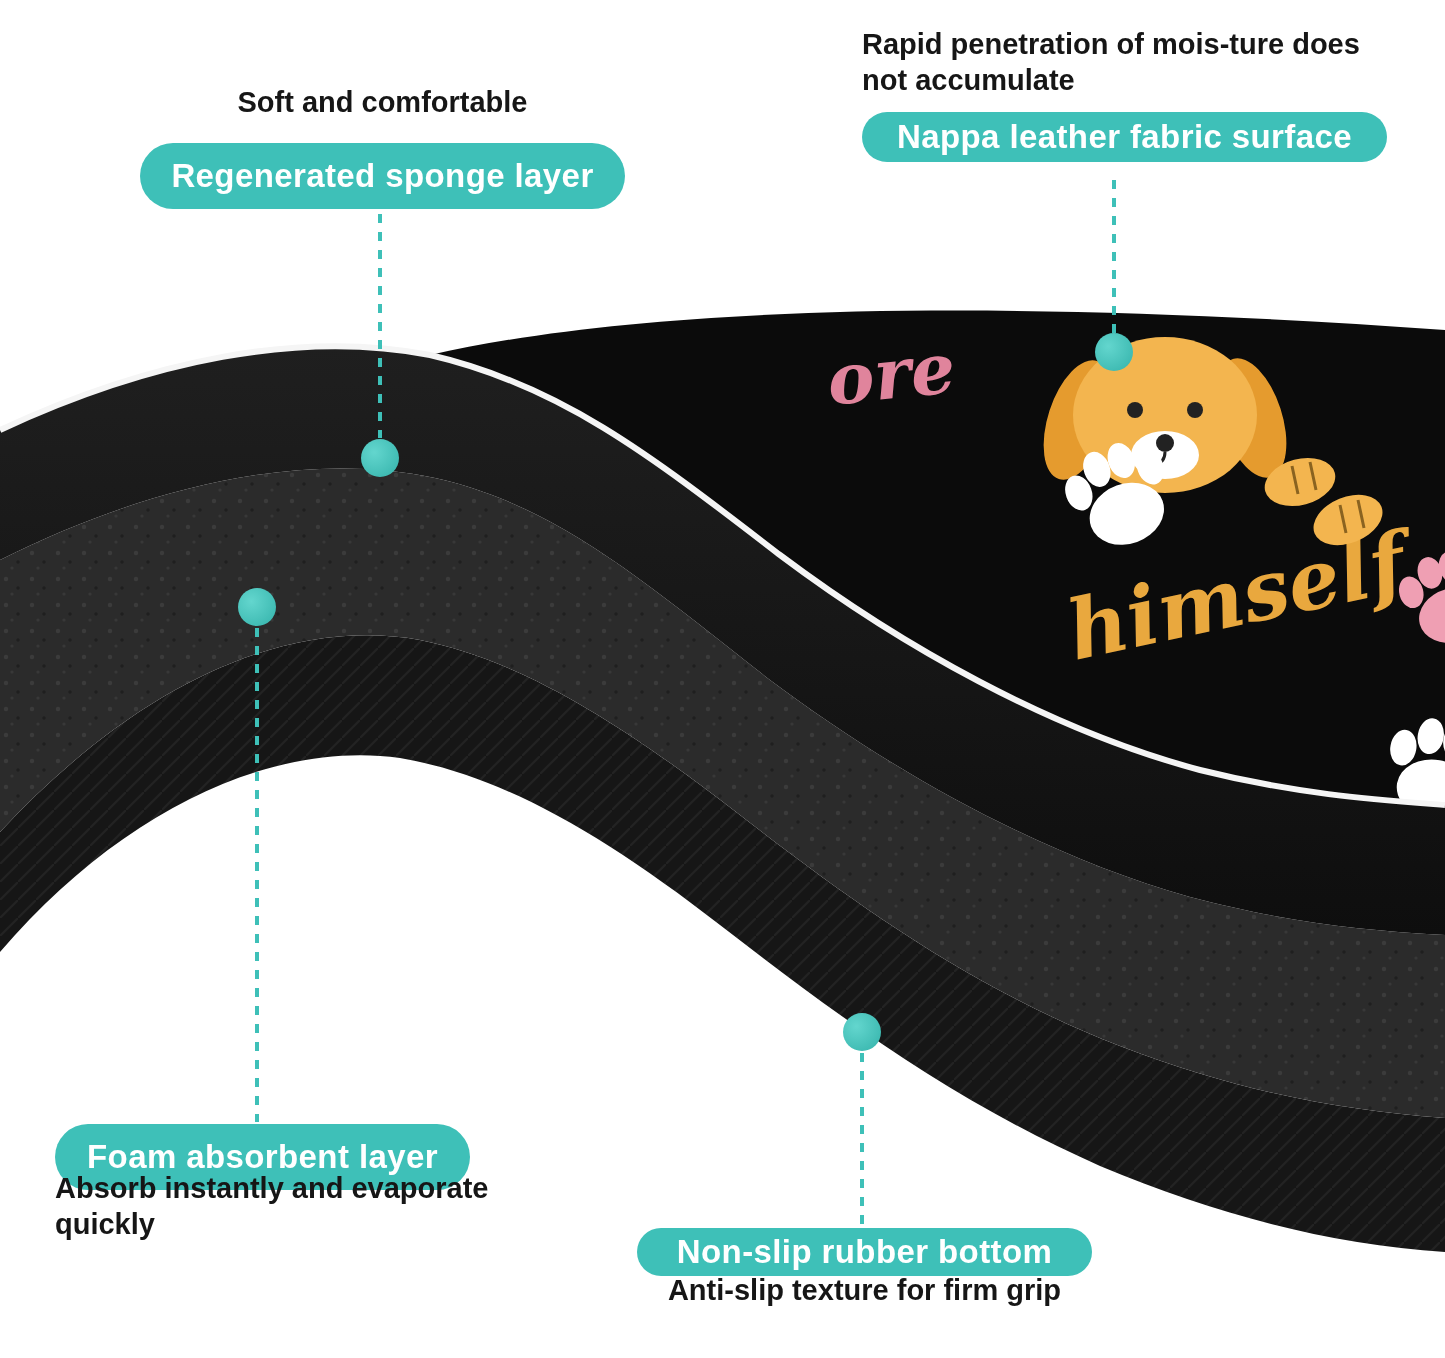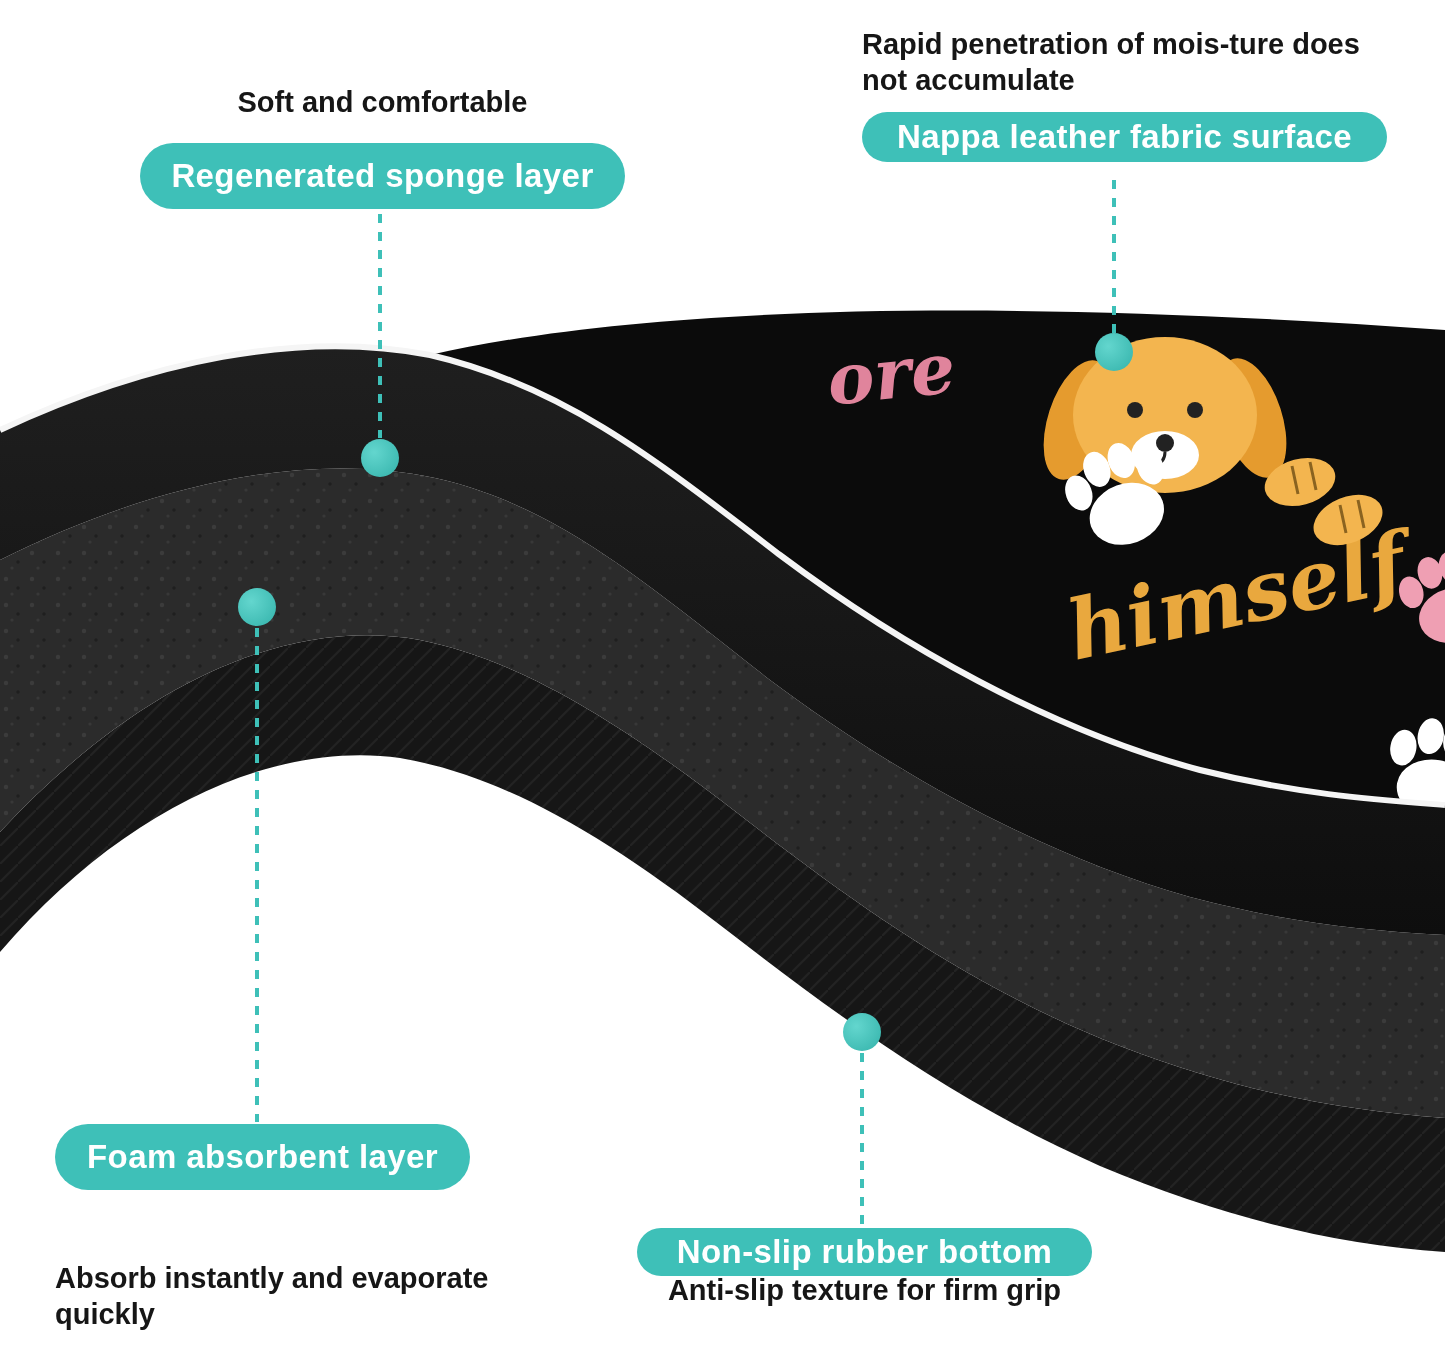--- a/index.html
+++ b/index.html
@@ -144,20 +144,20 @@
   <div class="dot" style="left:361px;top:439px;"></div>
 
   <div class="note" style="left:862px;top:26px;width:520px;">Rapid penetration of mois-ture does not accumulate</div>
   <div class="pill" style="left:862px;top:112px;width:525px;height:50px;">Nappa leather fabric surface</div>
   <div class="vline" style="left:1112px;top:180px;height:153px;"></div>
   <div class="dot" style="left:1095px;top:333px;"></div>
 
   <div class="dot" style="left:238px;top:588px;"></div>
   <div class="vline" style="left:255px;top:628px;height:494px;"></div>
   <div class="pill" style="left:55px;top:1124px;width:415px;height:66px;">Foam absorbent layer</div>
-  <div class="note" style="left:55px;top:1260px;width:440px;">Absorb instantly and evaporate quickly</div>
+  <div class="note" style="left:55px;top:1170px;width:440px;">Absorb instantly and evaporate quickly</div>
 
   <div class="dot" style="left:843px;top:1013px;"></div>
   <div class="vline" style="left:860px;top:1053px;height:173px;"></div>
   <div class="pill" style="left:637px;top:1228px;width:455px;height:48px;">Non-slip rubber bottom</div>
   <div class="note center" style="left:637px;top:1272px;width:455px;">Anti-slip texture for firm grip</div>
 
 </div>
 
 </body></html>

